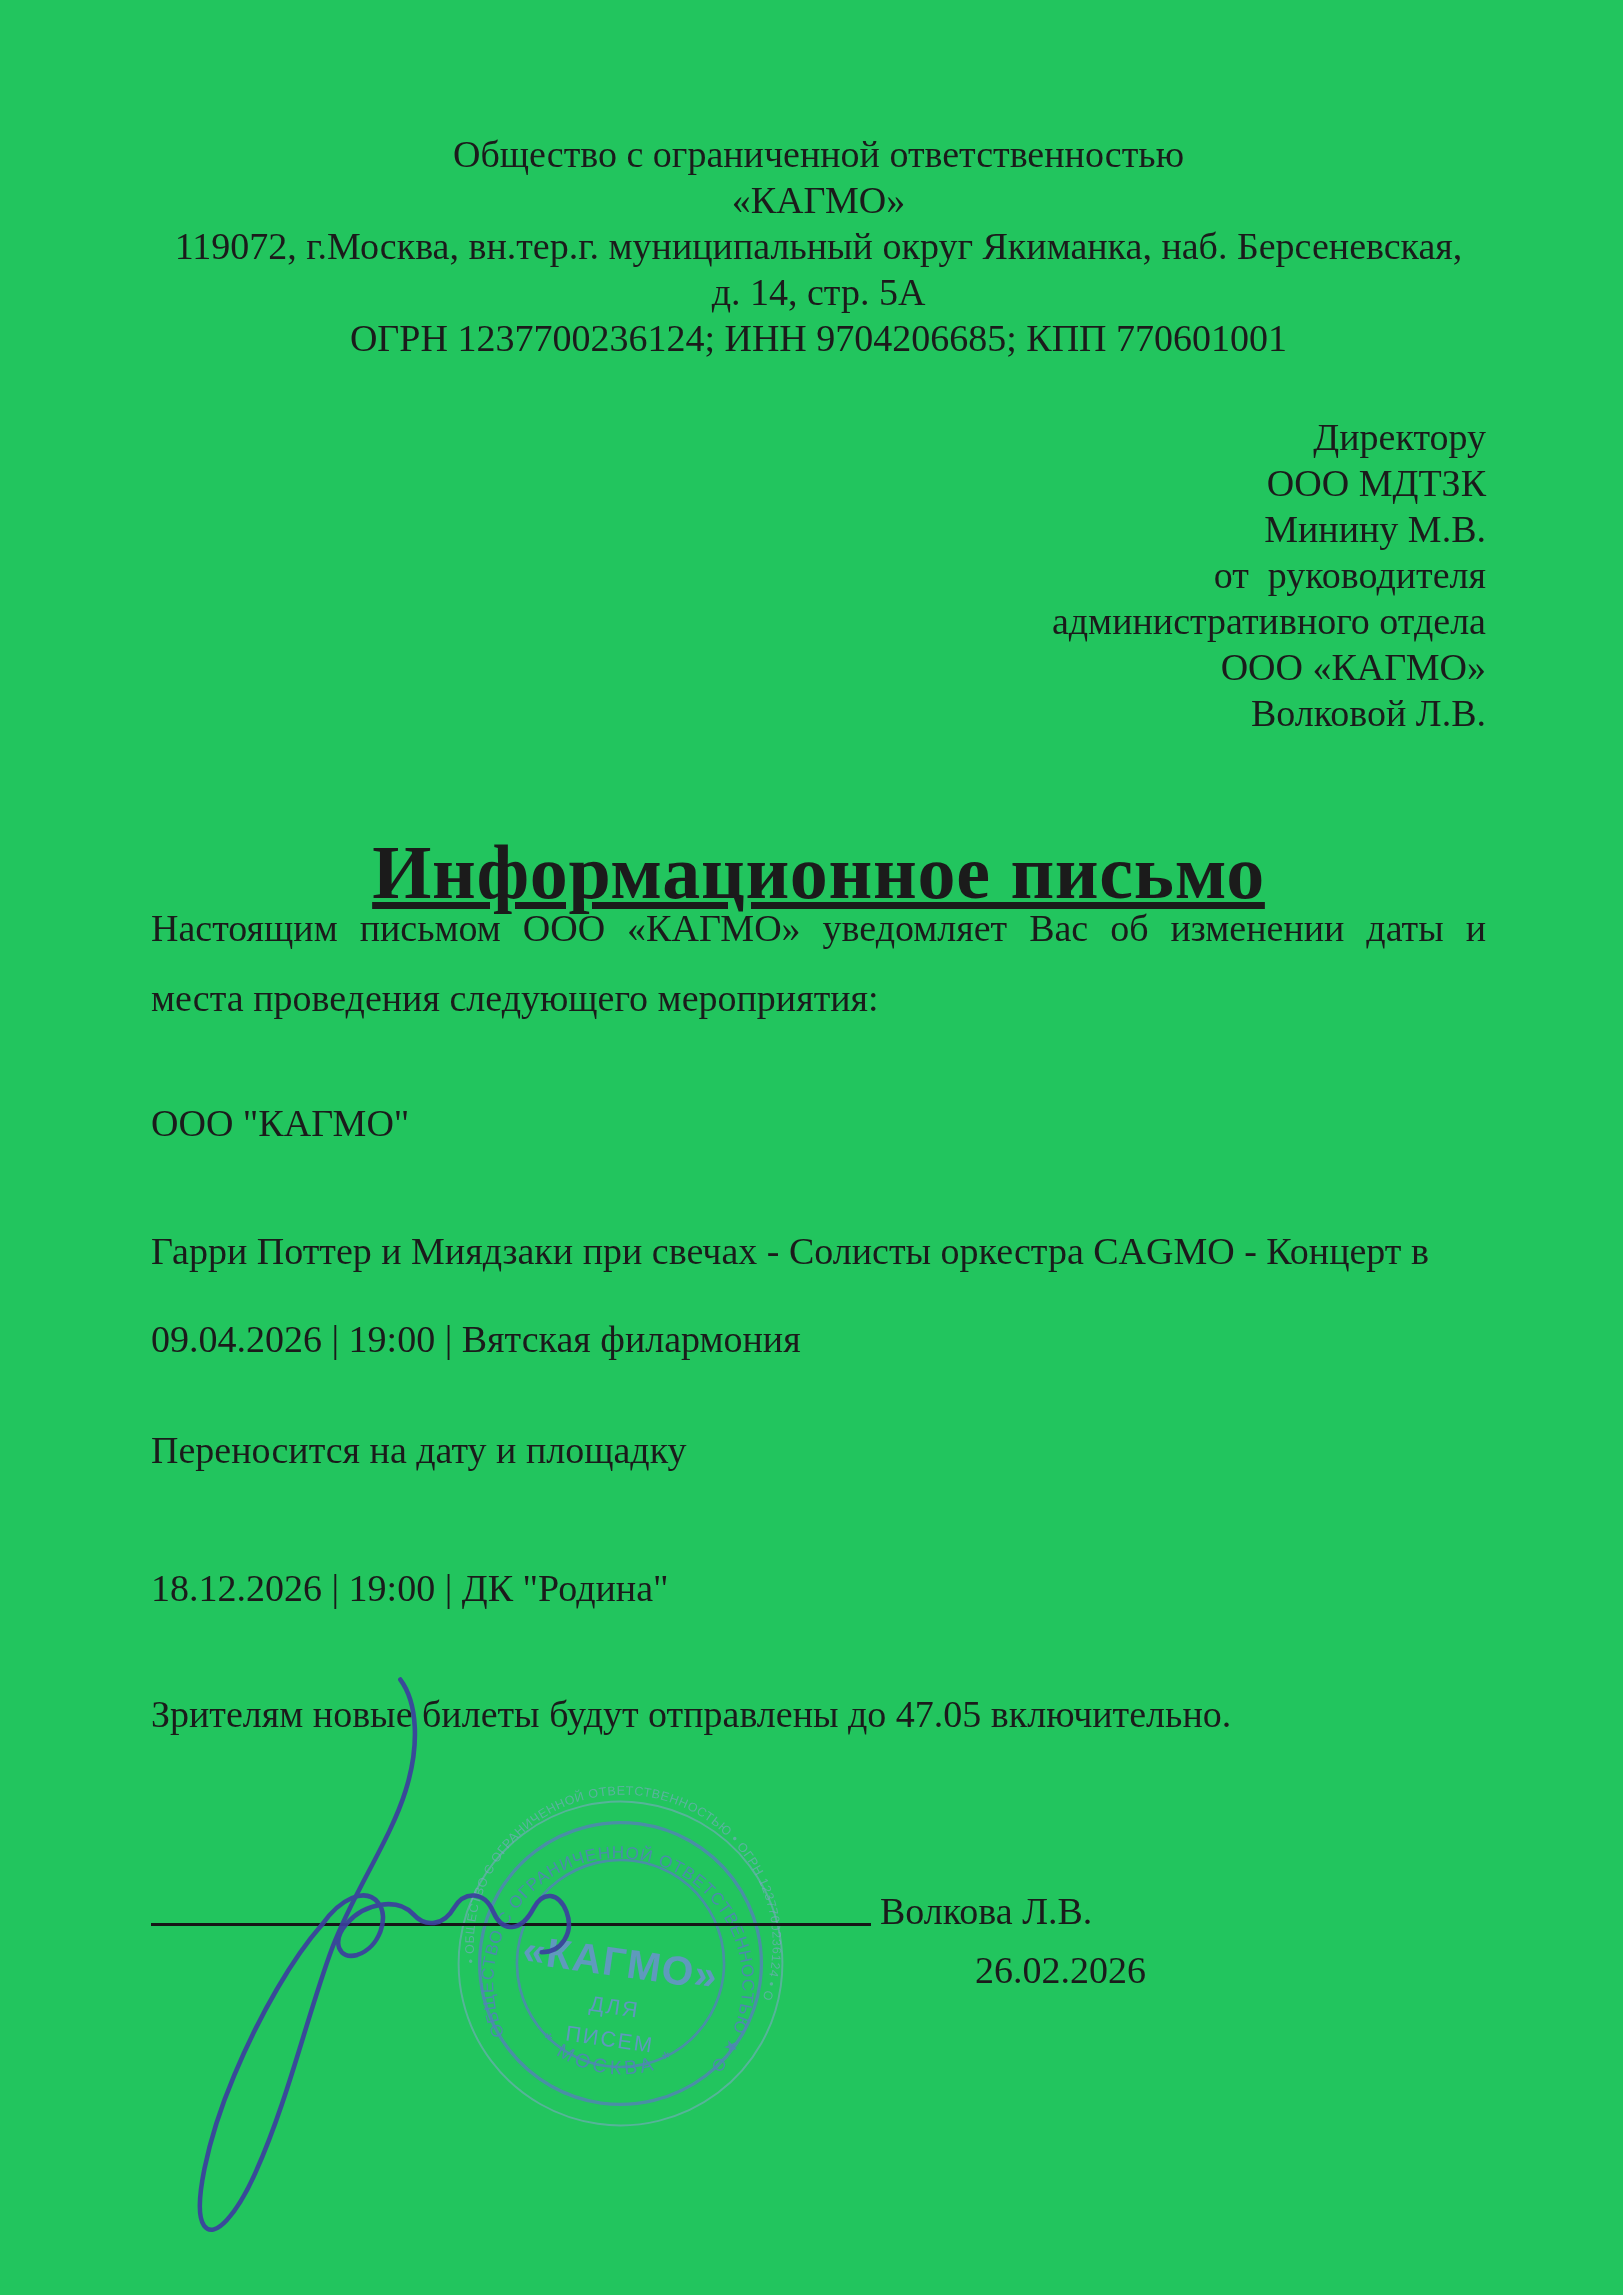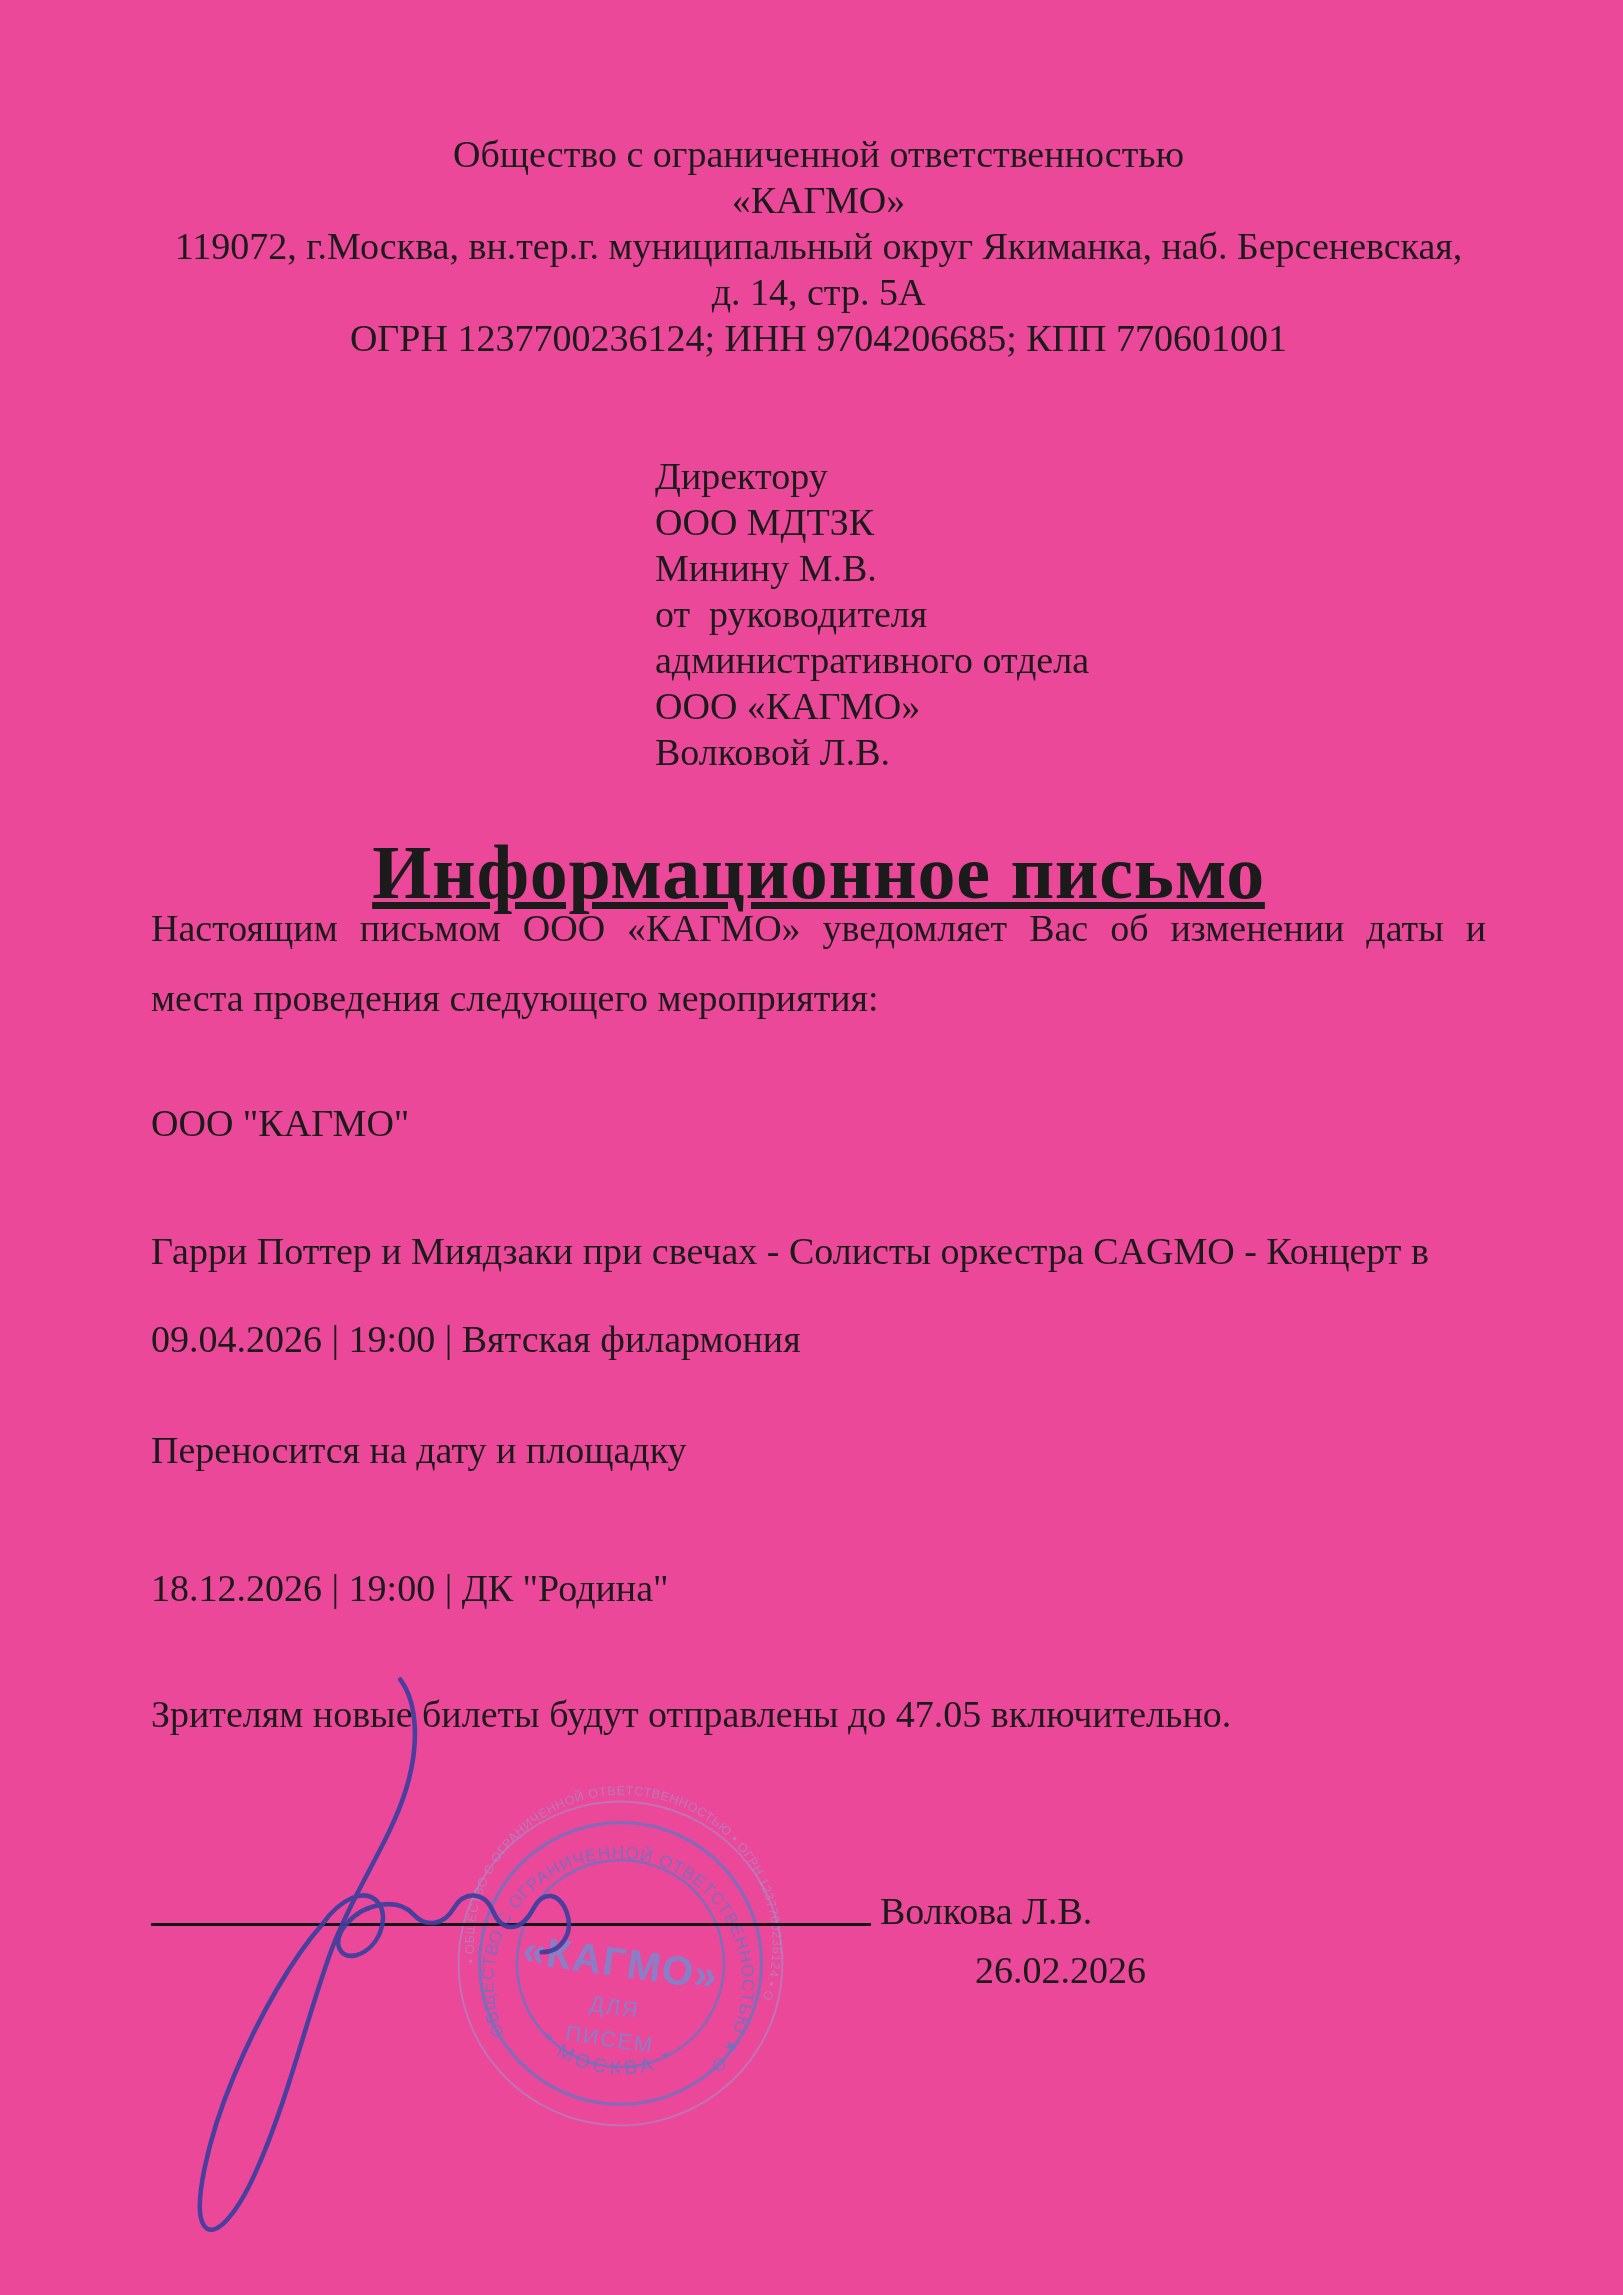--- a/index.html
+++ b/index.html
@@ -4,40 +4,40 @@
 <style>
   html, body {
     margin: 0;
     padding: 0;
     background: #ffffff;
   }
   .page {
     position: relative;
     width: 1623px;
     height: 2295px;
-    background: #ec4899;
+    background: #22c55e;
     overflow: hidden;
     font-family: "Liberation Serif", "DejaVu Serif", serif;
     color: #1b1b1b;
     font-size: 38px;
   }
   .abs { position: absolute; }
 
   
   .letterhead {
     left: 151px; top: 131px; width: 1335px;
     text-align: center;
     line-height: 46px;
   }
 
   
   .recipient {
     left: 655px; top: 414px; width: 831px;
+    text-align: right;
     line-height: 46px;
-    margin-top: 39px;
   }
   .recipient div { white-space: pre; }
 
   
   .title {
     left: 151px; top: 778px; width: 1335px;
     text-align: center;
     font-weight: bold;
     letter-spacing: 0.7px;
     text-decoration: underline;

